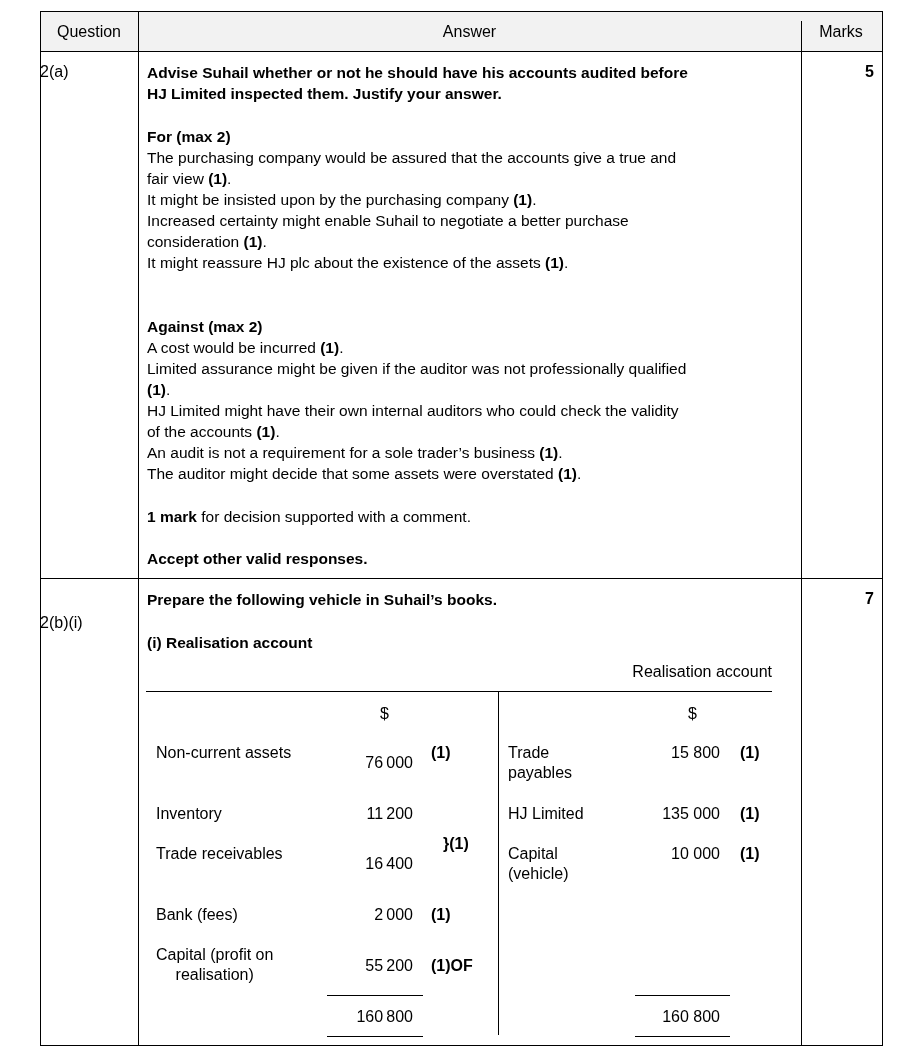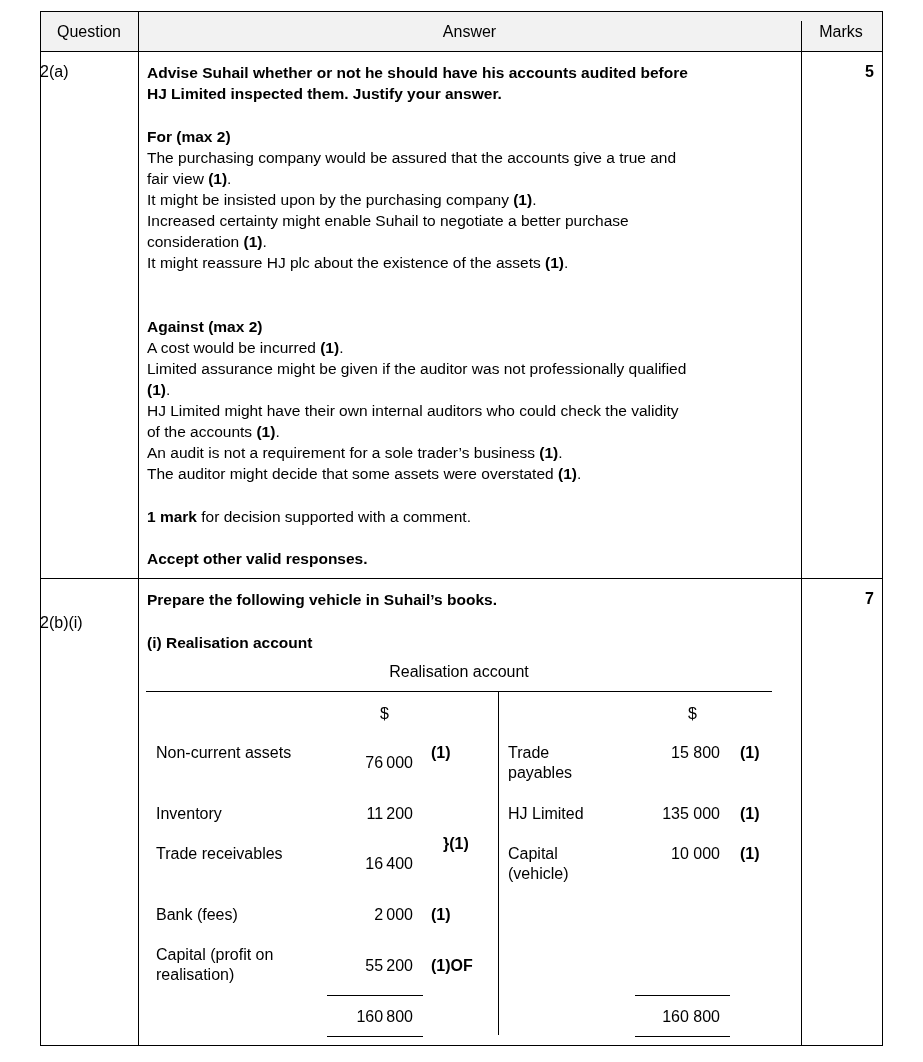--- a/index.html
+++ b/index.html
@@ -67,21 +67,21 @@
 <div class="abs para" style="top:506px;">
   <div><b>1 mark</b><span> for decision supported with a comment.</span></div>
 </div>
 <div class="abs para b" style="top:548px;">Accept other valid responses.</div>
 
 <div class="abs qcell" style="left:40px;top:590px;width:98px;margin-top:24px;">2(b)(i)</div>
 <div class="abs mcell" style="left:801px;top:590px;width:73px;">7</div>
 <div class="abs para b" style="top:589px;">Prepare the following vehicle in Suhail’s books.</div>
 <div class="abs para b" style="top:632px;">(i) Realisation account</div>
 
-<div class="abs t" style="left:146px;top:662px;width:626px;text-align:center;">Realisation account</div>
+<div class="abs t" style="left:146px;top:662px;width:626px;text-align:right;">Realisation account</div>
 <div class="abs thin" style="left:146px;top:691px;width:626px;border-top-width:1.5px;"></div>
 <div class="abs vline" style="left:498px;top:691px;height:344px;border-left-width:1px;"></div>
 
 <div class="abs t" style="left:380px;top:704px;">$</div>
 <div class="abs t" style="left:688px;top:704px;">$</div>
 
 <div class="abs t" style="left:156px;top:743px;">Non-current assets</div>
 <div class="abs t num" style="left:323px;top:753px;">76 000</div>
 <div class="abs t b" style="left:431px;top:743px;">(1)</div>
 
@@ -89,21 +89,21 @@
 <div class="abs t num" style="left:323px;top:804px;">11 200</div>
 
 <div class="abs t" style="left:156px;top:844px;">Trade receivables</div>
 <div class="abs t num" style="left:323px;top:854px;">16 400</div>
 <div class="abs t b" style="left:443px;top:834px;">}(1)</div>
 
 <div class="abs t" style="left:156px;top:905px;">Bank (fees)</div>
 <div class="abs t num" style="left:323px;top:905px;">2 000</div>
 <div class="abs t b" style="left:431px;top:905px;">(1)</div>
 
-<div class="abs t" style="left:156px;top:945px;">
+<div class="abs t" style="left:156px;top:945px;text-align:center;">
   <div>Capital (profit on</div>
   <div>realisation)</div>
 </div>
 <div class="abs t num" style="left:323px;top:956px;">55 200</div>
 <div class="abs t b" style="left:431px;top:956px;">(1)OF</div>
 
 <div class="abs thin" style="left:327px;top:995px;width:96px;"></div>
 <div class="abs t num" style="left:323px;top:1007px;">160 800</div>
 <div class="abs thin" style="left:327px;top:1036px;width:96px;"></div>
 

